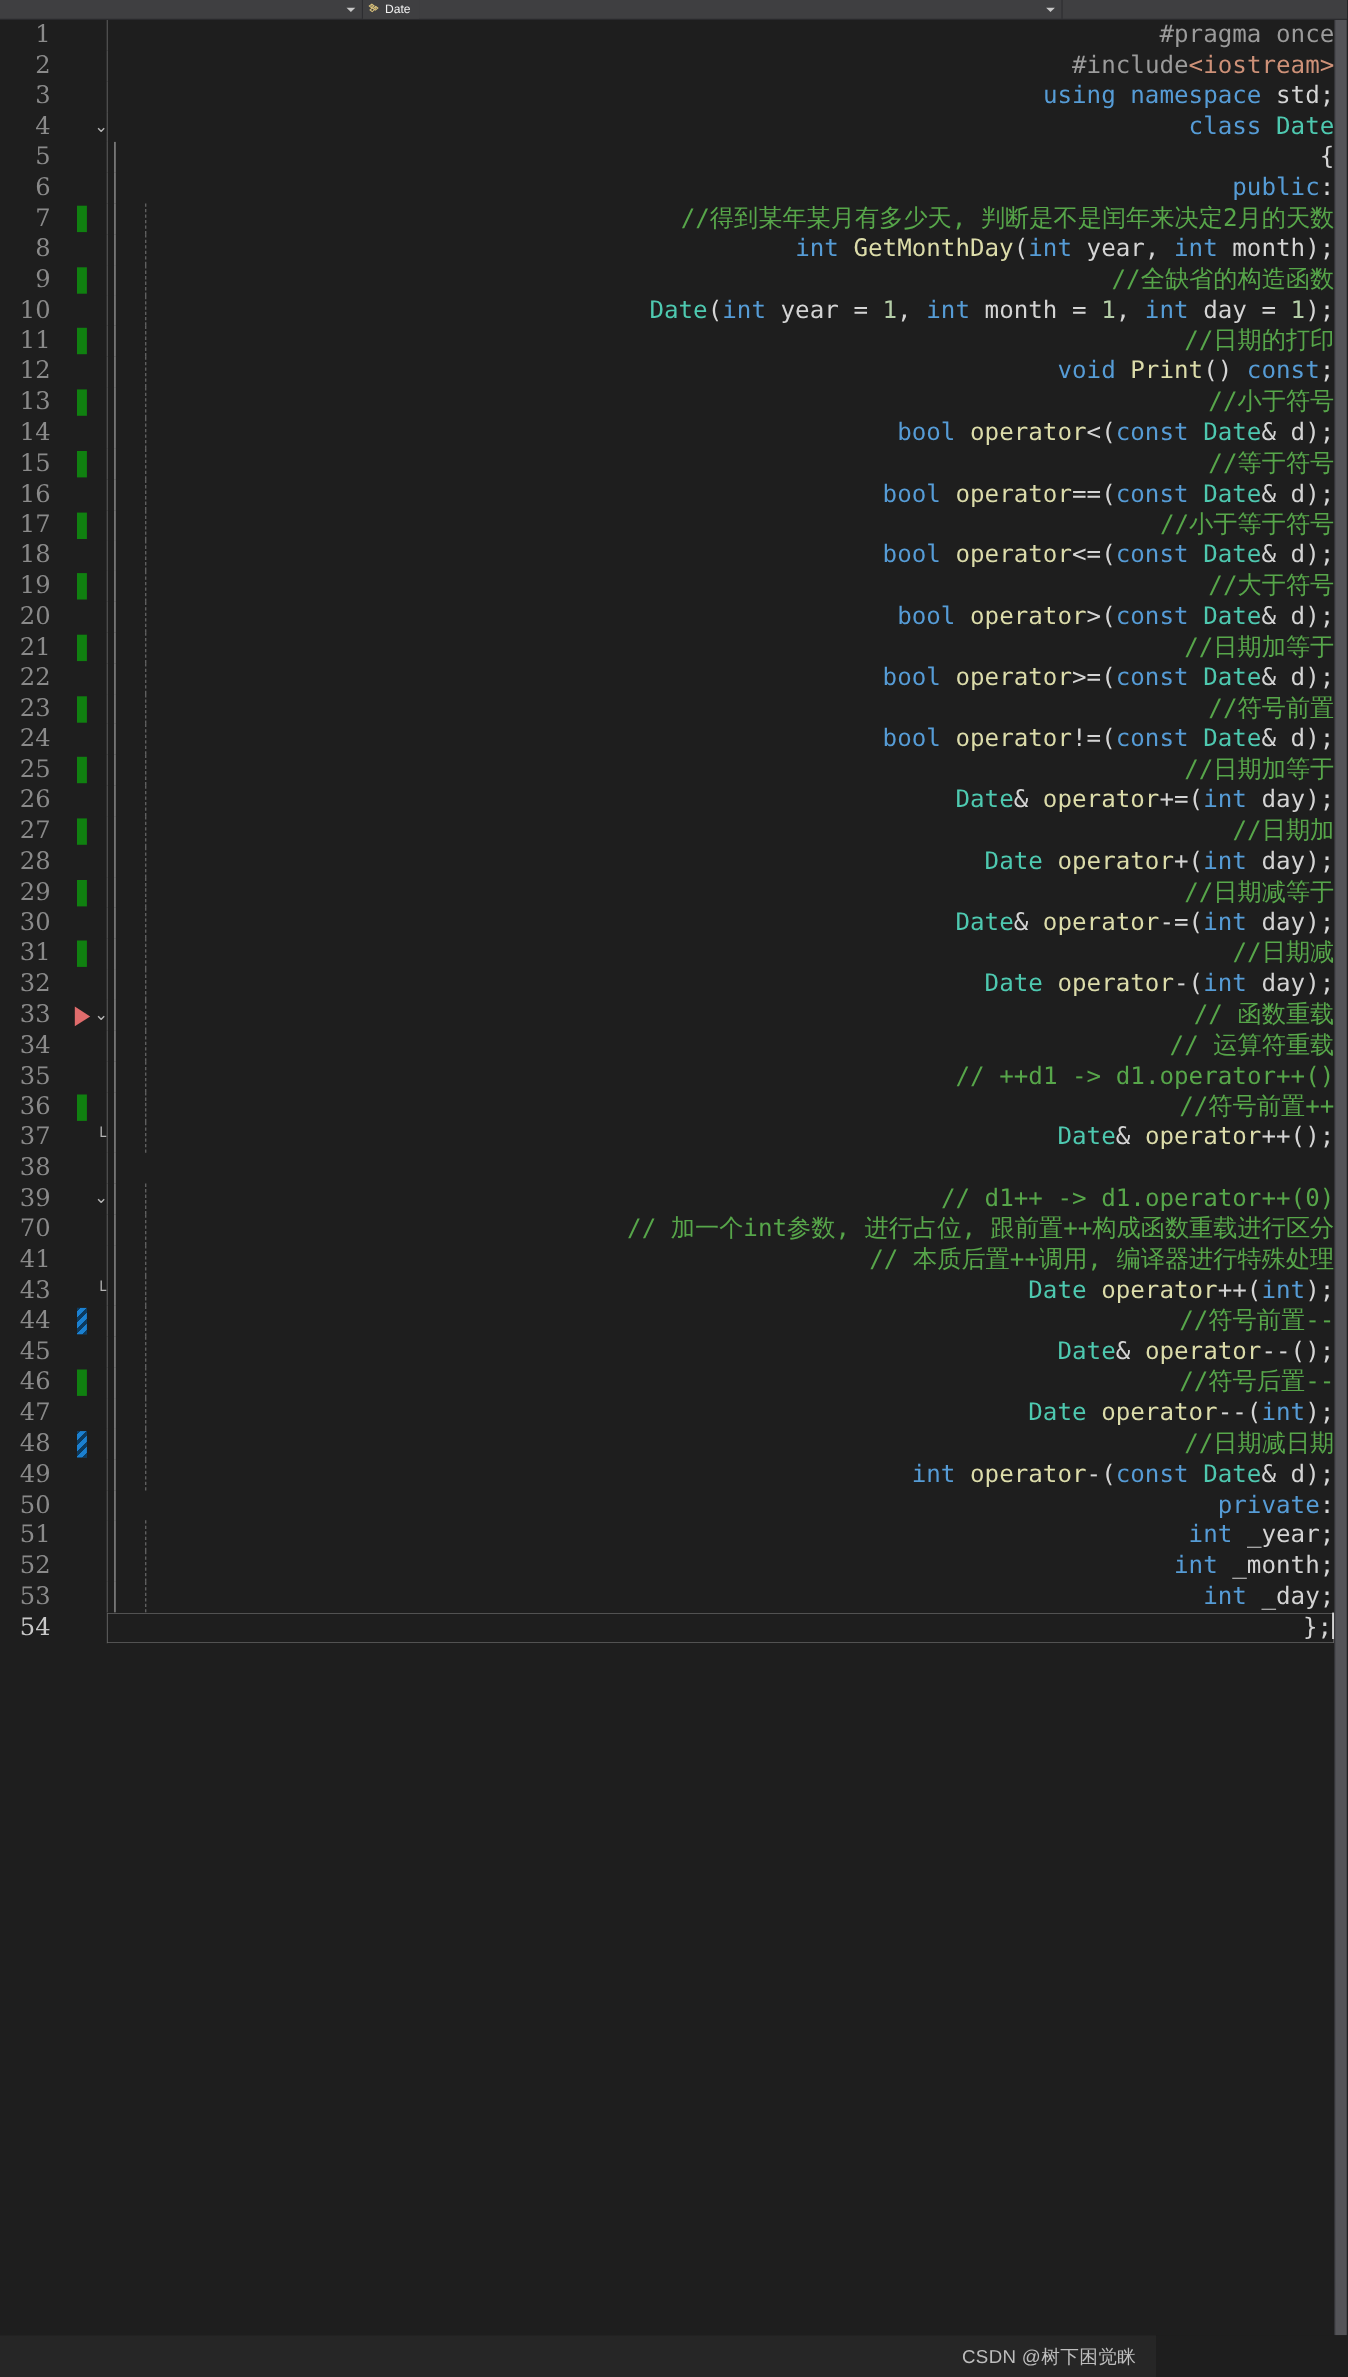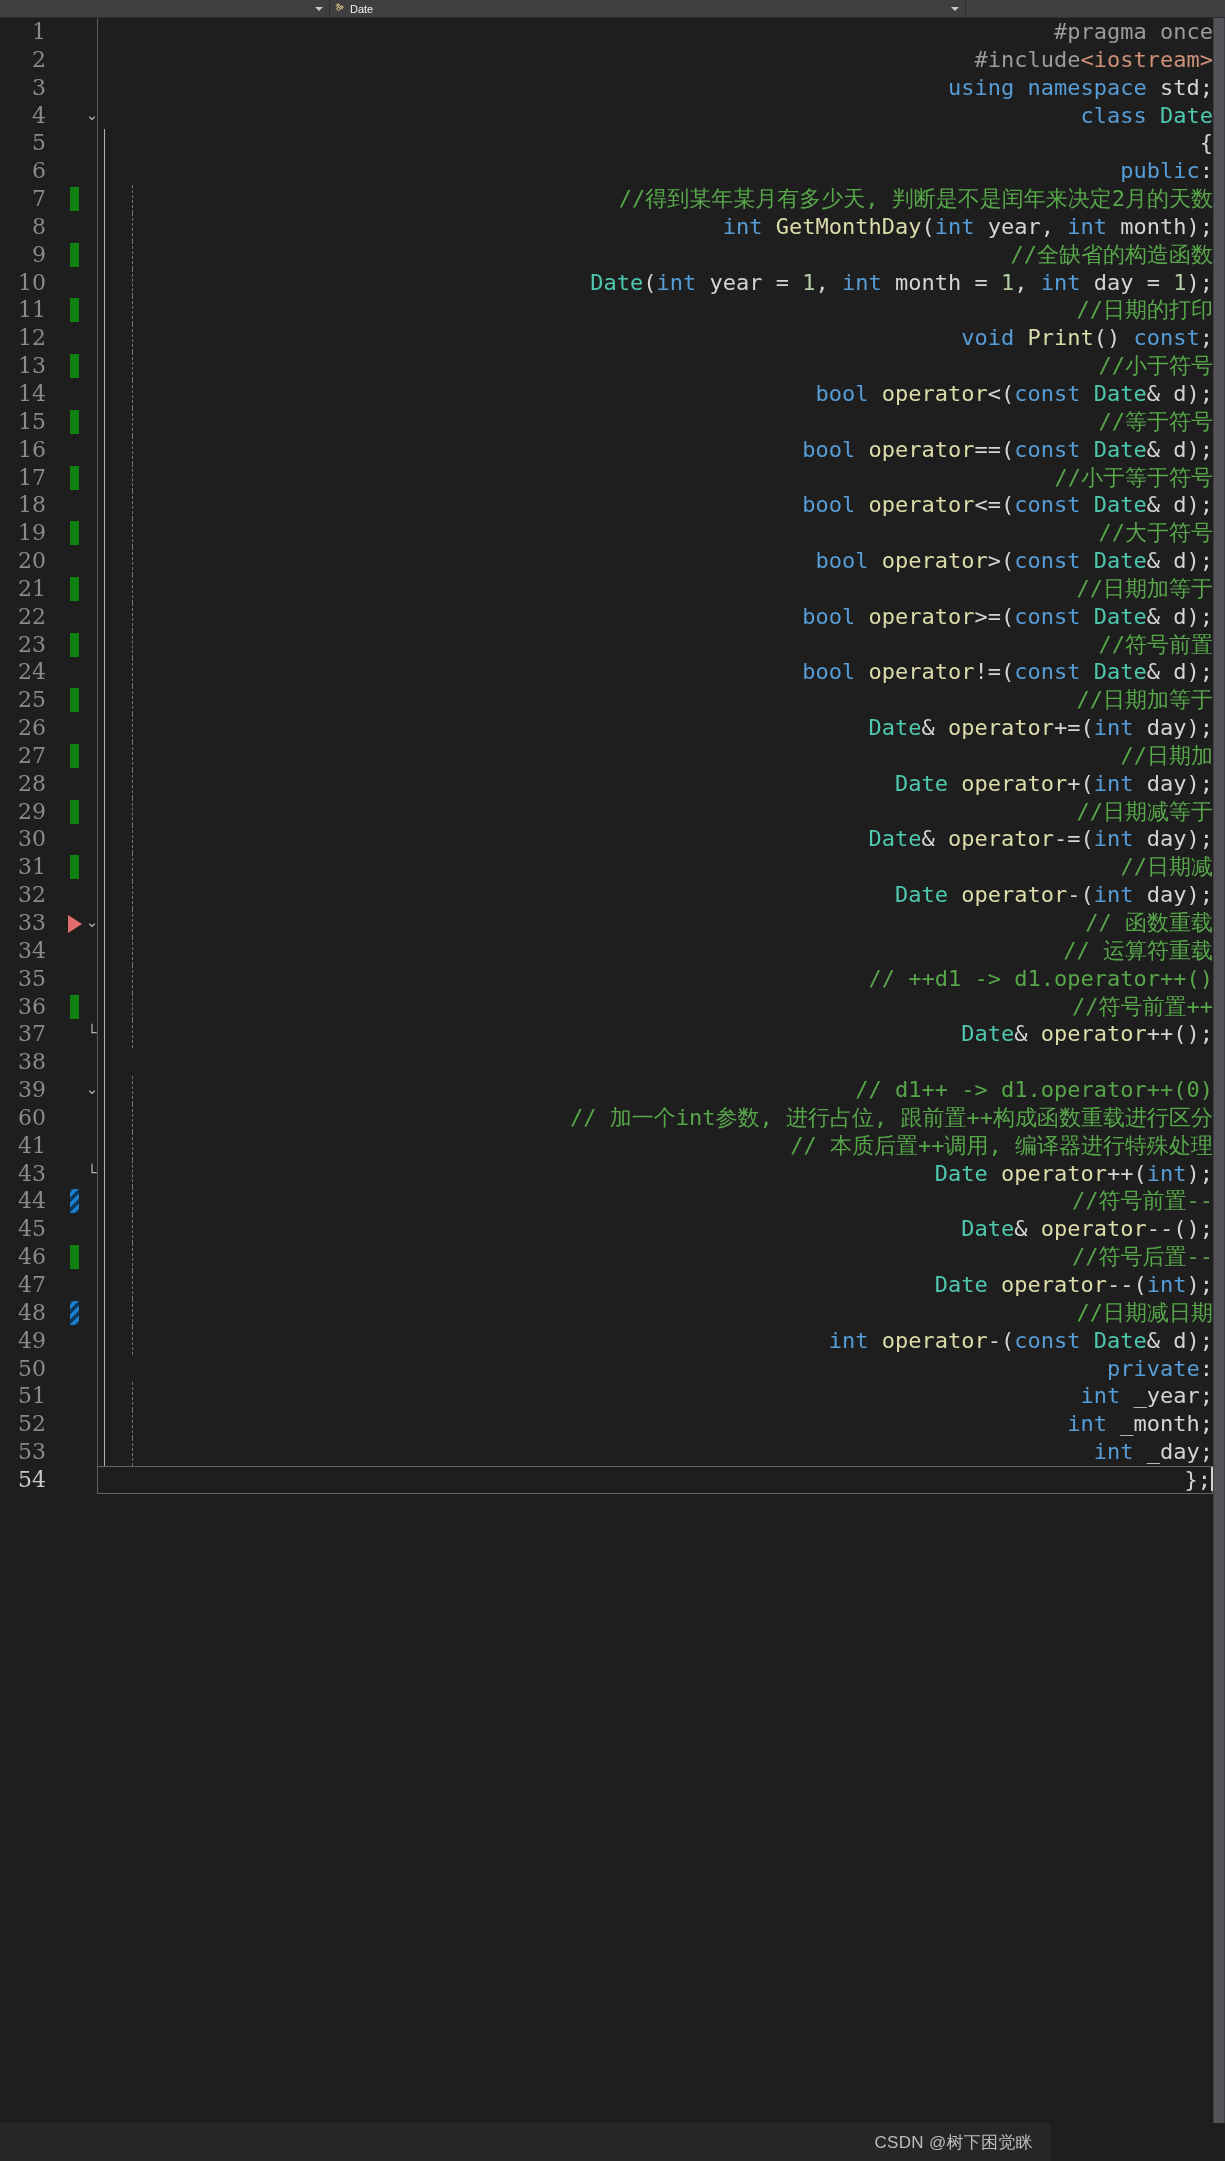--- a/index.html
+++ b/index.html
@@ -195,21 +195,21 @@
       <div class="row"><div class="lnum">30</div><div class="gutter"><div class="vsep"></div></div><div class="codecell"><div class="guide brace g1"></div><div class="guide g2"></div><span class="codetext"><span class="id">    </span><span class="typ">Date</span><span class="op">&amp; </span><span class="fn">operator</span><span class="op">-=(</span><span class="kw">int</span><span class="id"> day</span><span class="op">);</span></span></div></div>
       <div class="row"><div class="lnum">31</div><div class="gutter"><div class="chg added"></div><div class="vsep"></div></div><div class="codecell"><div class="guide brace g1"></div><div class="guide g2"></div><span class="codetext"><span class="cm">    //日期减</span></span></div></div>
       <div class="row"><div class="lnum">32</div><div class="gutter"><div class="vsep"></div></div><div class="codecell"><div class="guide brace g1"></div><div class="guide g2"></div><span class="codetext"><span class="id">    </span><span class="typ">Date</span><span class="op"> </span><span class="fn">operator</span><span class="op">-(</span><span class="kw">int</span><span class="id"> day</span><span class="op">);</span></span></div></div>
       <div class="row"><div class="lnum">33</div><div class="gutter"><div class="bp"></div><div class="fold">⌄</div><div class="vsep"></div></div><div class="codecell"><div class="guide brace g1"></div><div class="guide g2"></div><span class="codetext"><span class="cm">    // 函数重载</span></span></div></div>
       <div class="row"><div class="lnum">34</div><div class="gutter"><div class="vsep"></div></div><div class="codecell"><div class="guide brace g1"></div><div class="guide g2"></div><span class="codetext"><span class="cm">    // 运算符重载</span></span></div></div>
       <div class="row"><div class="lnum">35</div><div class="gutter"><div class="vsep"></div></div><div class="codecell"><div class="guide brace g1"></div><div class="guide g2"></div><span class="codetext"><span class="cm">    // ++d1 -&gt; d1.operator++()</span></span></div></div>
       <div class="row"><div class="lnum">36</div><div class="gutter"><div class="chg added"></div><div class="vsep"></div></div><div class="codecell"><div class="guide brace g1"></div><div class="guide g2"></div><span class="codetext"><span class="cm">    //符号前置++</span></span></div></div>
       <div class="row"><div class="lnum">37</div><div class="gutter"><div class="fold">└</div><div class="vsep"></div></div><div class="codecell"><div class="guide brace g1"></div><div class="guide g2"></div><span class="codetext"><span class="id">    </span><span class="typ">Date</span><span class="op">&amp; </span><span class="fn">operator</span><span class="op">++();</span></span></div></div>
       <div class="row"><div class="lnum">38</div><div class="gutter"><div class="vsep"></div></div><div class="codecell"><div class="guide brace g1"></div><span class="codetext"></span></div></div>
       <div class="row"><div class="lnum">39</div><div class="gutter"><div class="fold">⌄</div><div class="vsep"></div></div><div class="codecell"><div class="guide brace g1"></div><div class="guide g2"></div><span class="codetext"><span class="cm">    // d1++ -&gt; d1.operator++(0)</span></span></div></div>
-      <div class="row"><div class="lnum">60</div><div class="gutter"><div class="vsep"></div></div><div class="codecell"><div class="guide brace g1"></div><div class="guide g2"></div><span class="codetext"><span class="cm">    // 加一个int参数, 进行占位, 跟前置++构成函数重载进行区分</span></span></div></div>
+      <div class="row"><div class="lnum">70</div><div class="gutter"><div class="vsep"></div></div><div class="codecell"><div class="guide brace g1"></div><div class="guide g2"></div><span class="codetext"><span class="cm">    // 加一个int参数, 进行占位, 跟前置++构成函数重载进行区分</span></span></div></div>
       <div class="row"><div class="lnum">41</div><div class="gutter"><div class="vsep"></div></div><div class="codecell"><div class="guide brace g1"></div><div class="guide g2"></div><span class="codetext"><span class="cm">    // 本质后置++调用, 编译器进行特殊处理</span></span></div></div>
       <div class="row"><div class="lnum">43</div><div class="gutter"><div class="fold">└</div><div class="vsep"></div></div><div class="codecell"><div class="guide brace g1"></div><div class="guide g2"></div><span class="codetext"><span class="id">    </span><span class="typ">Date</span><span class="op"> </span><span class="fn">operator</span><span class="op">++(</span><span class="kw">int</span><span class="op">);</span></span></div></div>
       <div class="row"><div class="lnum">44</div><div class="gutter"><div class="chg edited"></div><div class="vsep"></div></div><div class="codecell"><div class="guide brace g1"></div><div class="guide g2"></div><span class="codetext"><span class="cm">    //符号前置--</span></span></div></div>
       <div class="row"><div class="lnum">45</div><div class="gutter"><div class="vsep"></div></div><div class="codecell"><div class="guide brace g1"></div><div class="guide g2"></div><span class="codetext"><span class="id">    </span><span class="typ">Date</span><span class="op">&amp; </span><span class="fn">operator</span><span class="op">--();</span></span></div></div>
       <div class="row"><div class="lnum">46</div><div class="gutter"><div class="chg added"></div><div class="vsep"></div></div><div class="codecell"><div class="guide brace g1"></div><div class="guide g2"></div><span class="codetext"><span class="cm">    //符号后置--</span></span></div></div>
       <div class="row"><div class="lnum">47</div><div class="gutter"><div class="vsep"></div></div><div class="codecell"><div class="guide brace g1"></div><div class="guide g2"></div><span class="codetext"><span class="id">    </span><span class="typ">Date</span><span class="op"> </span><span class="fn">operator</span><span class="op">--(</span><span class="kw">int</span><span class="op">);</span></span></div></div>
       <div class="row"><div class="lnum">48</div><div class="gutter"><div class="chg edited"></div><div class="vsep"></div></div><div class="codecell"><div class="guide brace g1"></div><div class="guide g2"></div><span class="codetext"><span class="cm">    //日期减日期</span></span></div></div>
       <div class="row"><div class="lnum">49</div><div class="gutter"><div class="vsep"></div></div><div class="codecell"><div class="guide brace g1"></div><div class="guide g2"></div><span class="codetext"><span class="id">    </span><span class="kw">int</span><span class="id"> </span><span class="fn">operator</span><span class="op">-(</span><span class="kw">const</span><span class="id"> </span><span class="typ">Date</span><span class="op">&amp; d);</span></span></div></div>
       <div class="row"><div class="lnum">50</div><div class="gutter"><div class="vsep"></div></div><div class="codecell"><div class="guide brace g1"></div><span class="codetext"><span class="kw">private</span><span class="op">:</span></span></div></div>
       <div class="row"><div class="lnum">51</div><div class="gutter"><div class="vsep"></div></div><div class="codecell"><div class="guide brace g1"></div><div class="guide g2"></div><span class="codetext"><span class="id">    </span><span class="kw">int</span><span class="id"> _year;</span></span></div></div>

